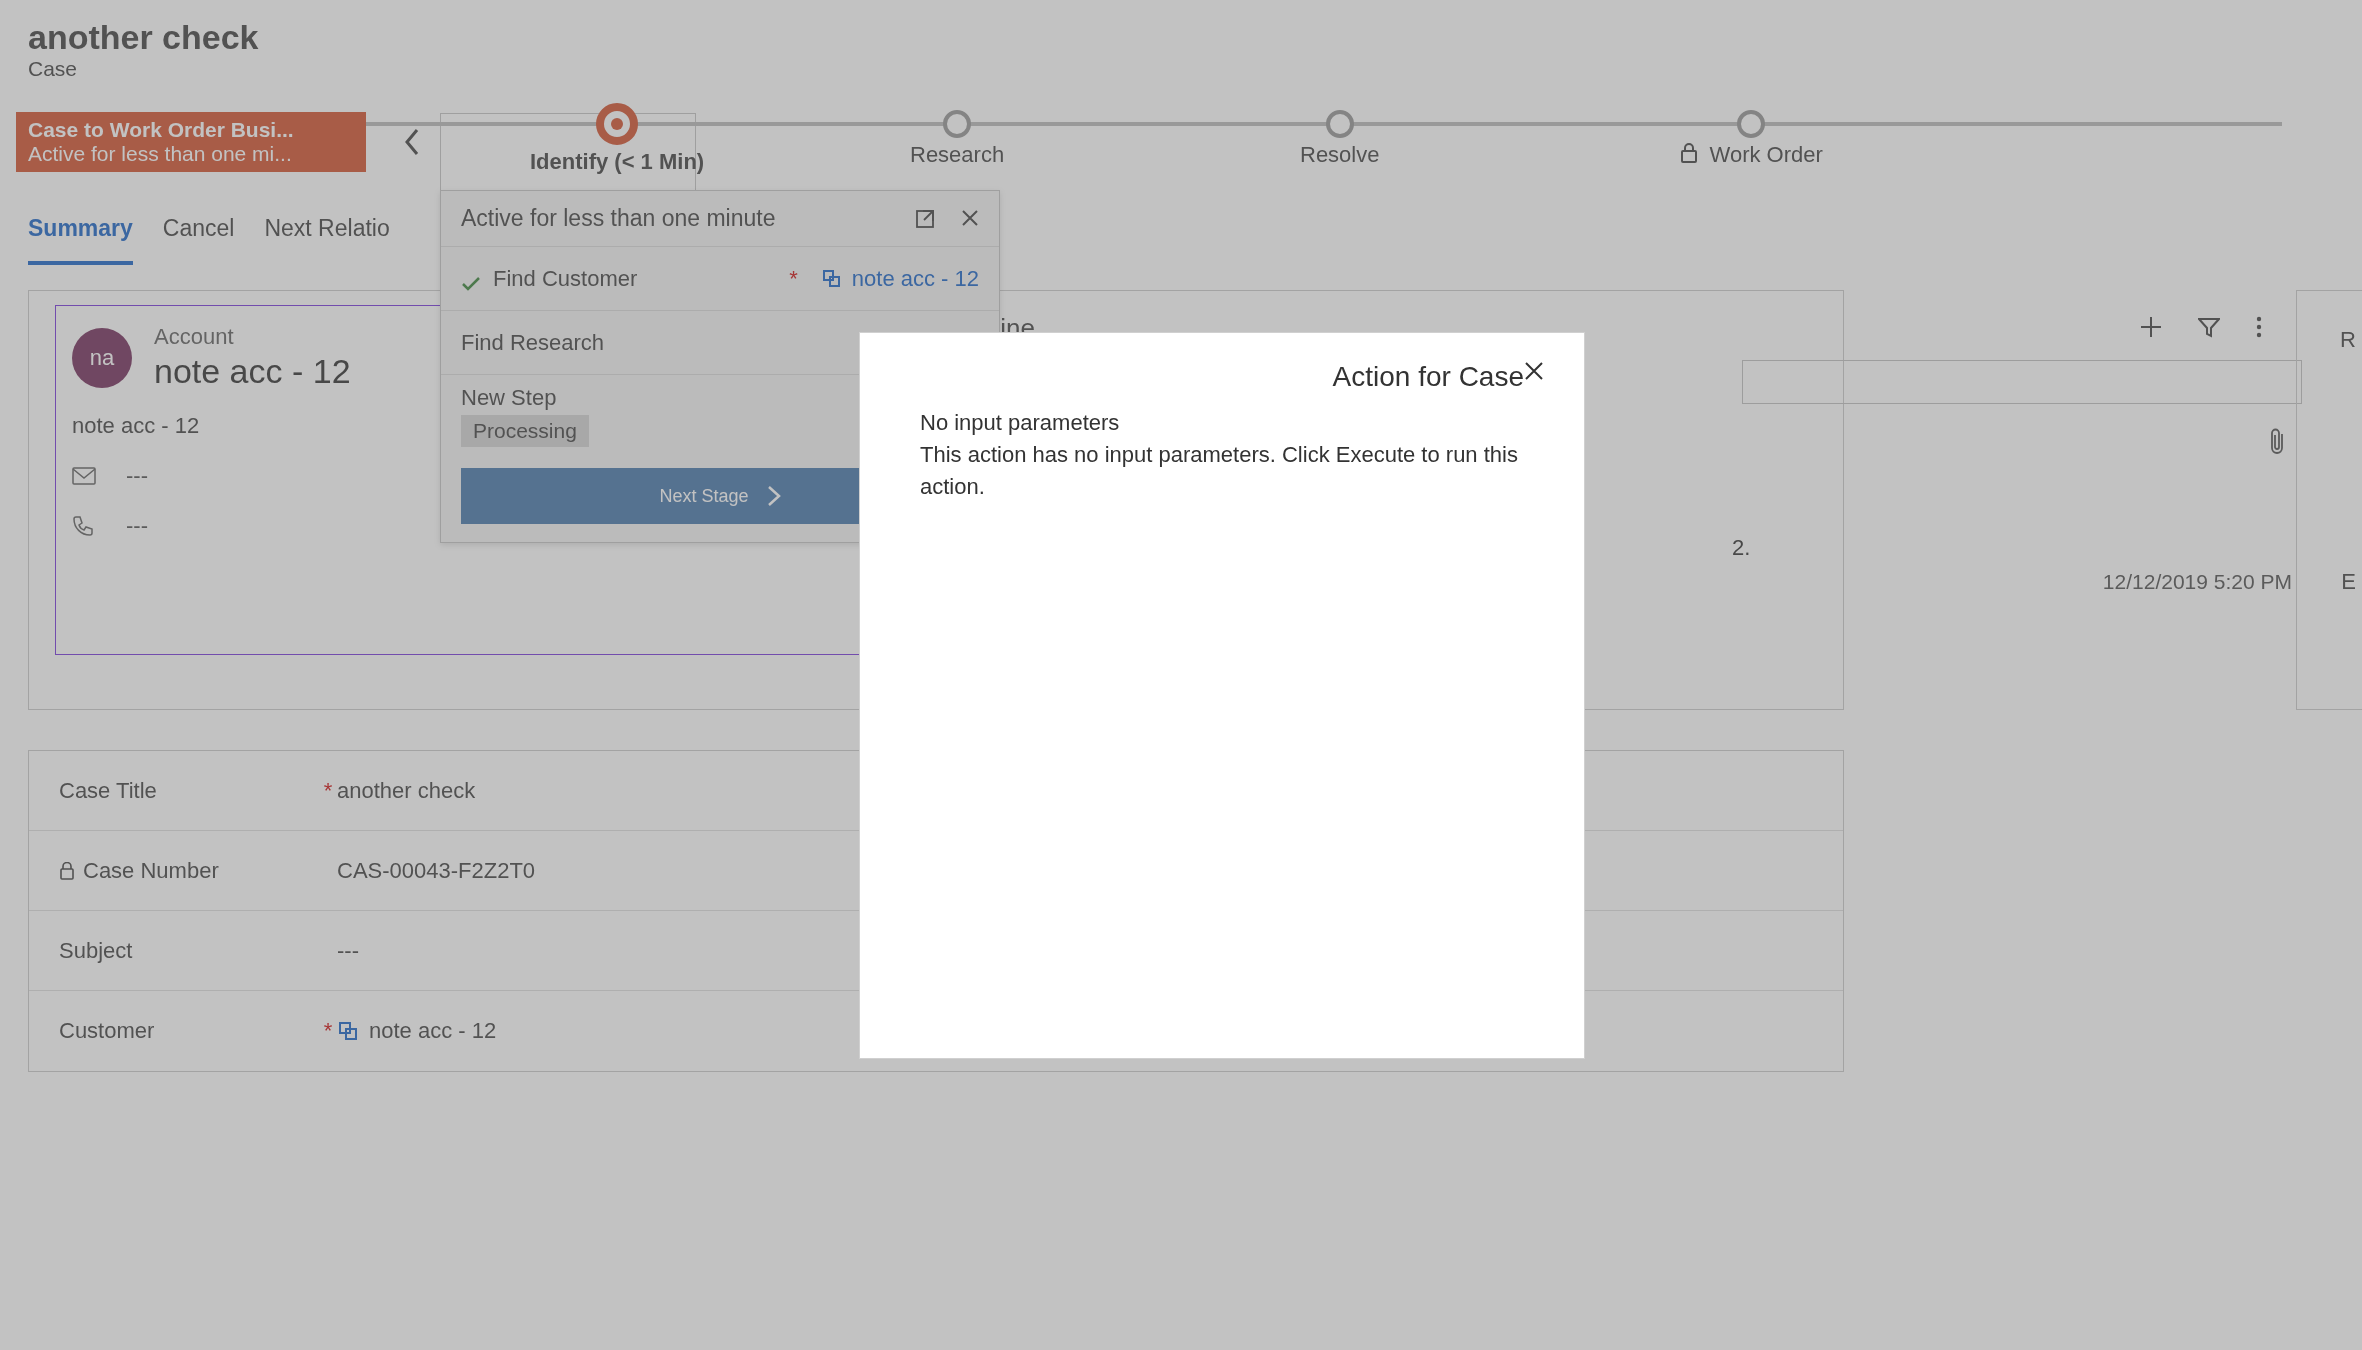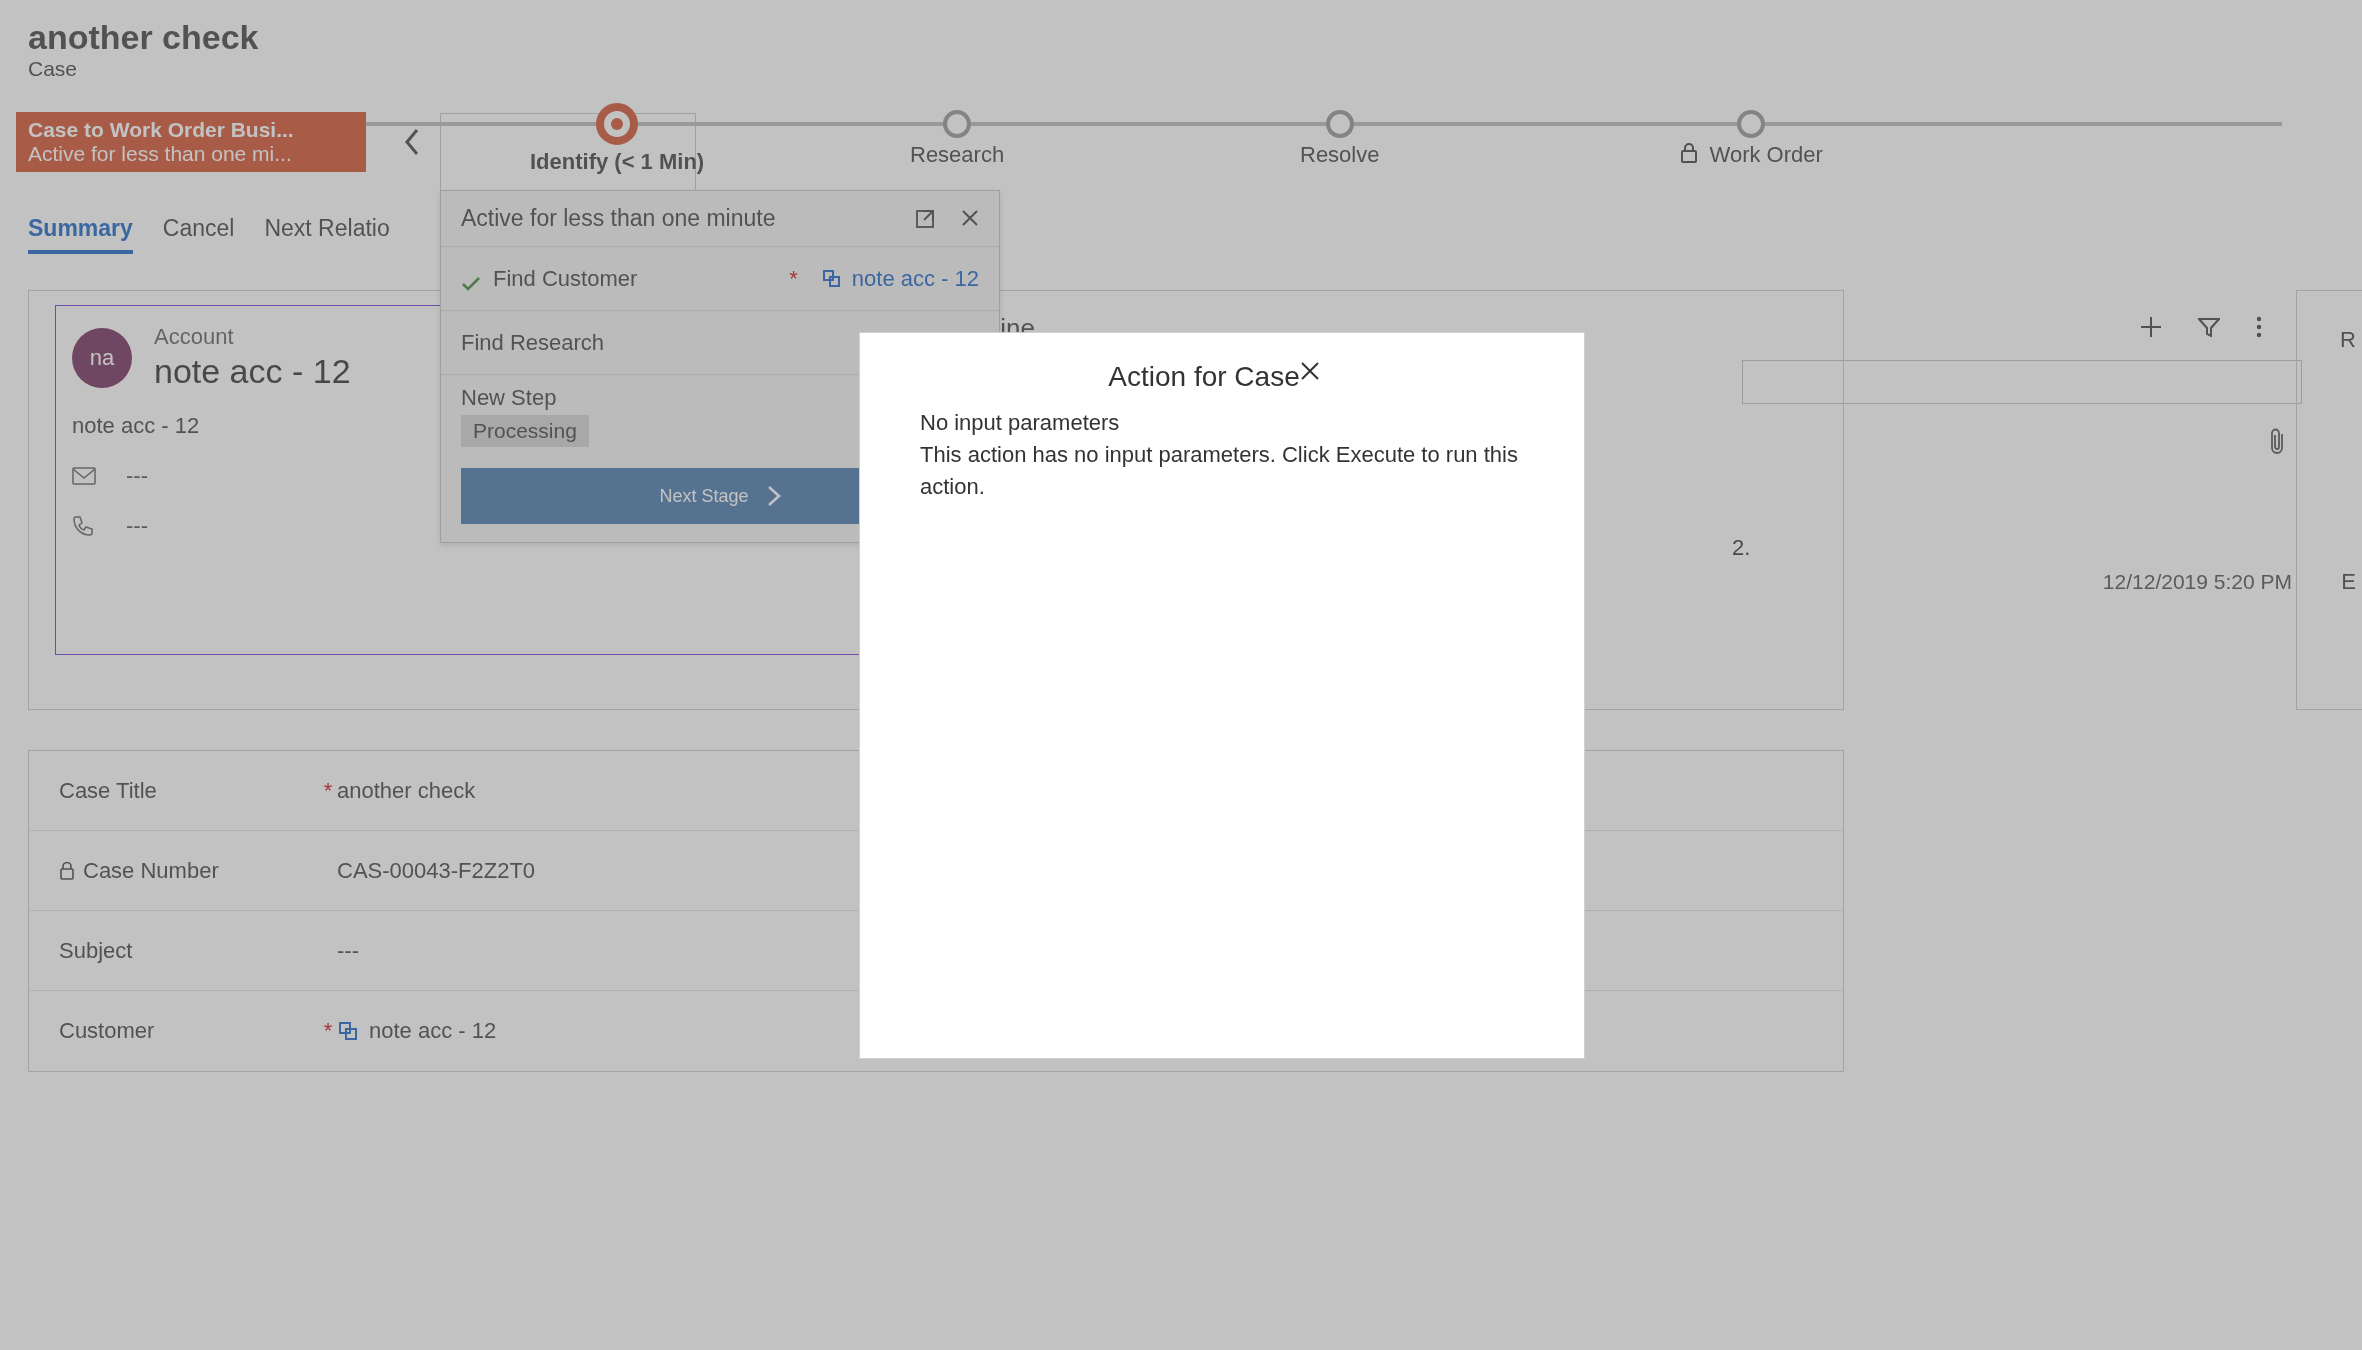--- a/index.html
+++ b/index.html
@@ -46,21 +46,21 @@
   .stage1{ left:530px;} .stage2{ left:910px;} .stage3{ left:1300px;} .stage4{ left:1680px;}
 
   
   .stage-box {
     position:absolute; left:440px; top:113px; width:256px; height:78px;
     border:1px solid #bfbfbf; border-bottom:none; background:rgba(255,255,255,0.0);
   }
 
   
   .tabs { position:absolute; left:28px; top:215px; display:flex; gap:30px; font-size:23px;}
-  .tab { padding-bottom:8px; cursor:pointer; color:#333;}
+  .tab { padding-bottom:19px; cursor:pointer; color:#333;}
   .tab.active { color:#0a59c3; border-bottom:4px solid #0a59c3; font-weight:600;}
 
   
   .panel { position:absolute; left:28px; top:290px; width:1816px; height:420px; border:1px solid #c7c7c7;}
   .card  { position:absolute; left:55px; top:305px; width:870px; height:350px; border:1px solid #6d28d9; padding:18px 16px;}
   .avatar{ width:60px;height:60px;border-radius:50%;background:#6b2050;color:#fff;display:flex;align-items:center;justify-content:center;font-size:22px;}
   .acct-row{ display:flex; align-items:center; gap:22px;}
   .acct-lbl{ font-size:22px; color:#555;}
   .acct-name{ font-size:34px; color:#222; margin-top:2px;}
   .card-line{ margin-top:22px; font-size:22px; color:#333;}
@@ -97,21 +97,21 @@
   .frow { display:flex; align-items:center; justify-content:space-between; height:64px; padding:0 20px; border-top:1px solid #d8d8d8; font-size:22px;}
   .frow .fl{ display:flex; align-items:flex-end; gap:12px;}
   .check{ color:#2a7a2a; font-size:22px;}
   .req2 { color:#c00; font-size:22px; margin-right:12px;}
   .proc-badge{ background:#cfcfcf; padding:4px 12px; display:inline-block; font-size:21px; margin-top:4px;}
   .nextbtn{ height:56px; background:#3a6ea5; color:#fff; display:flex; align-items:center; justify-content:center; gap:18px; font-size:18px; cursor:pointer; margin:10px 20px 18px 20px;}
   .nextbtn .chev{ font-size:24px;}
 
   
   .dialog { position:absolute; left:860px; top:333px; width:724px; height:725px; background:#fff; box-shadow:0 0 0 1px #d0d0d0; z-index:50;}
-  .dialog-hd{ display:flex; justify-content:center; align-items:flex-start; padding:28px 50px 10px 34px;}
+  .dialog-hd{ display:flex; justify-content:flex-end; align-items:flex-start; padding:28px 40px 10px 34px;}
   .dialog-title{ font-size:28px; color:#333;}
   .dialog-x{ font-size:24px; color:#333; cursor:pointer; line-height:1;}
   .dialog-body{ padding:4px 40px 0 60px; font-size:22px; color:#333; line-height:1.45;}
   .dialog-ftr{ position:absolute; right:34px; bottom:28px; display:flex; gap:18px;}
   .btn-primary{ background:#2a74c7; color:#fff; border:none; padding:12px 26px; font-size:22px; cursor:pointer;}
   .btn-secondary{ background:#fff; color:#2a74c7; border:1px solid #9aa4ae; padding:12px 26px; font-size:22px; cursor:pointer;}
 
   
   .scrim{ position:absolute; inset:0; background:rgba(120,120,120,0.45); z-index:40;}
 

